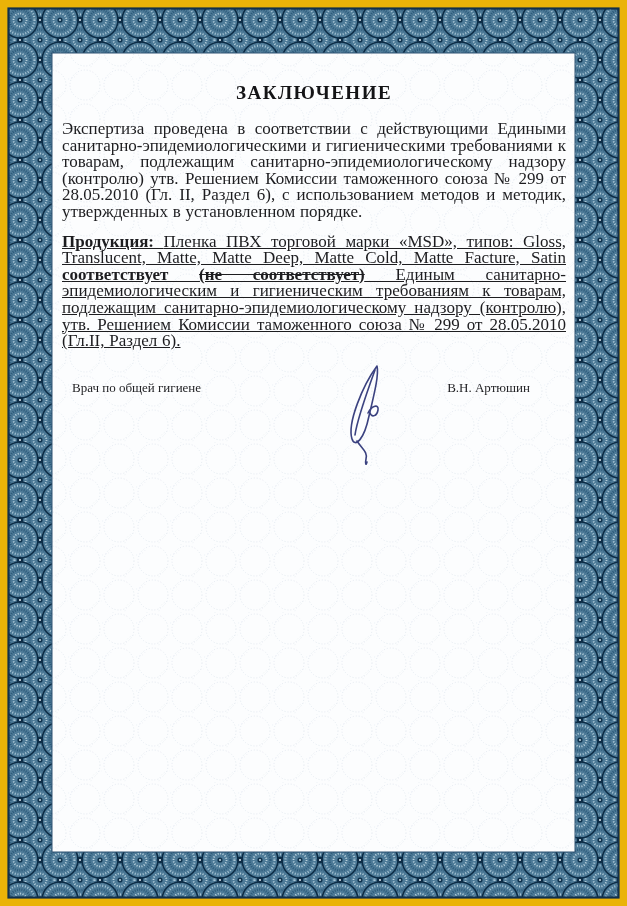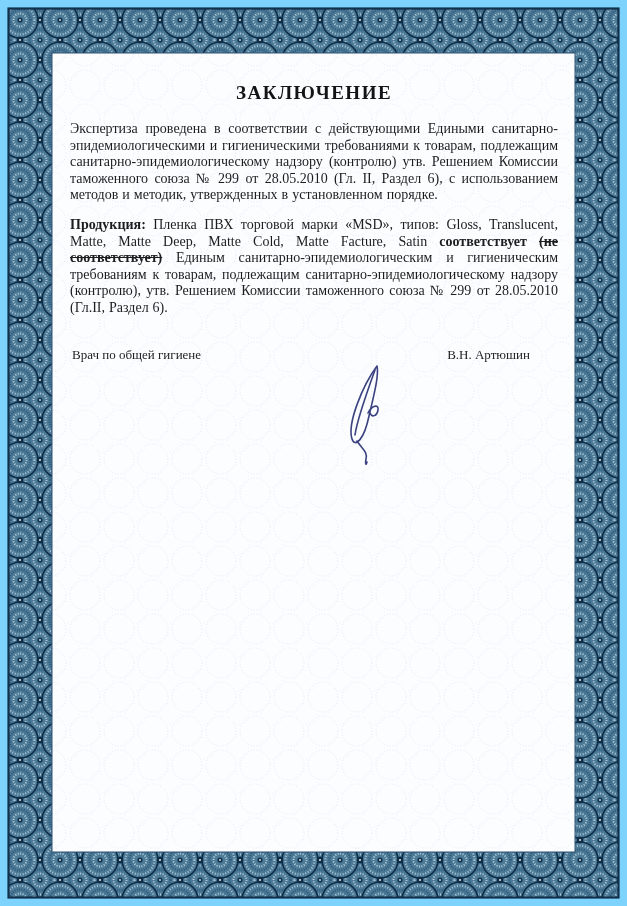--- a/index.html
+++ b/index.html
@@ -1,33 +1,33 @@
 <!DOCTYPE html>
 <html><head>
 <meta charset="utf-8">
 <style>
   html,body{margin:0;padding:0;background:#ffffff;}
   .page{
-    position:relative;width:627px;height:906px;background:#7dd3fc;
+    position:relative;width:627px;height:906px;background:#eab308;
     overflow:hidden;font-family:"Liberation Serif", serif;
   }
   .bg{position:absolute;left:0;top:0;width:627px;height:906px;}
   .content{
     position:absolute;left:58px;top:52px;width:512px;color:#1d1d20;
   }
   .doc-title{
     font-size:19px;font-weight:bold;text-align:center;letter-spacing:1.5px;
     margin:31px 0 0 0;line-height:20px;color:#141416;
   }
   .para{
-    font-size:14px;line-height:16.6px;text-align:justify;margin:12px;
+    font-size:17px;line-height:16.6px;text-align:justify;margin:4px;
     hyphens:none;word-spacing:0.5px;
   }
   .para-1{margin-top:18px;}
-  .para-2{margin-top:13px;}
+  .para-2{margin-top:13px;text-decoration:underline;}
   .para-3{margin-top:10px;}
   .b{font-weight:bold;}
   .strike{text-decoration:line-through;}
   .u{text-decoration:underline;text-decoration-thickness:1.5px;text-underline-offset:2px;}
   .sig-row{
     margin-top:30px;display:flex;justify-content:space-between;align-items:flex-start;
     font-size:13px;padding-left:14px;padding-right:40px;color:#1d1d20;
   }
 </style>
 </head>

